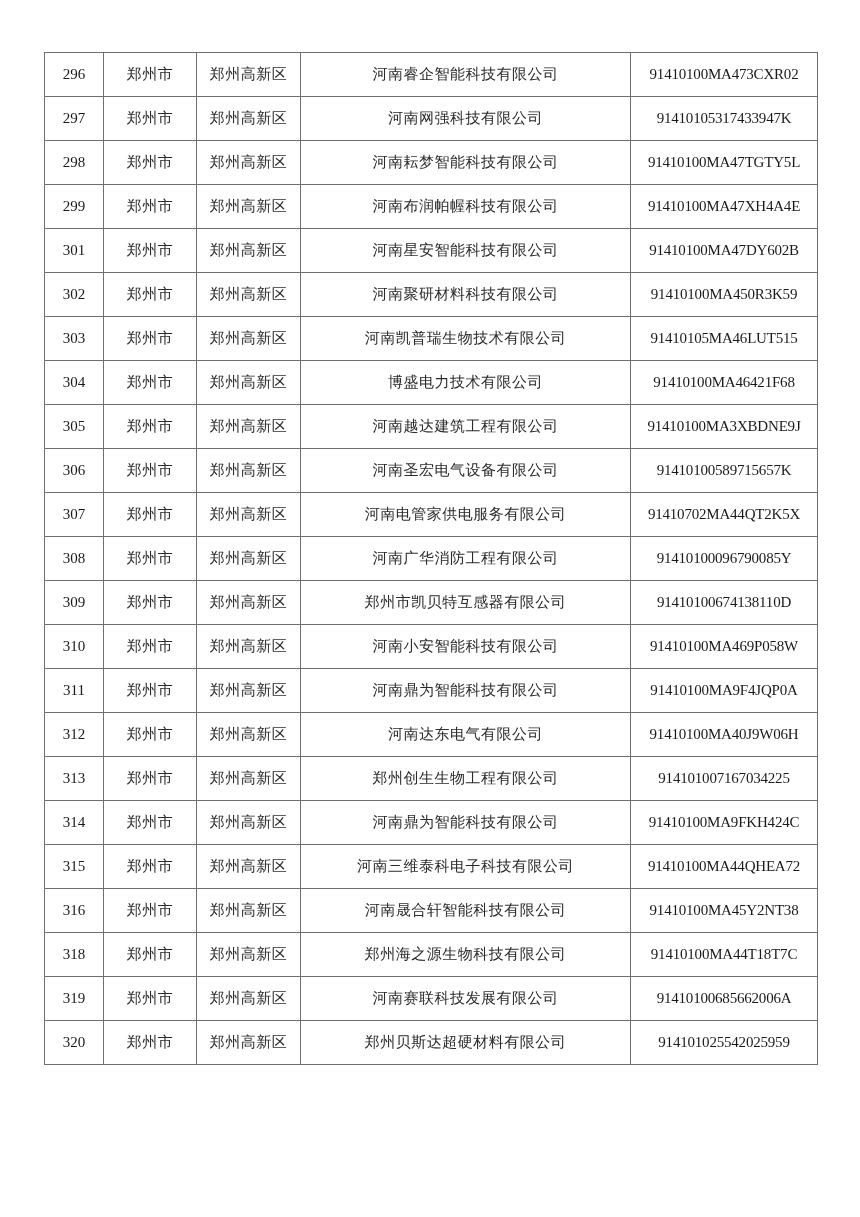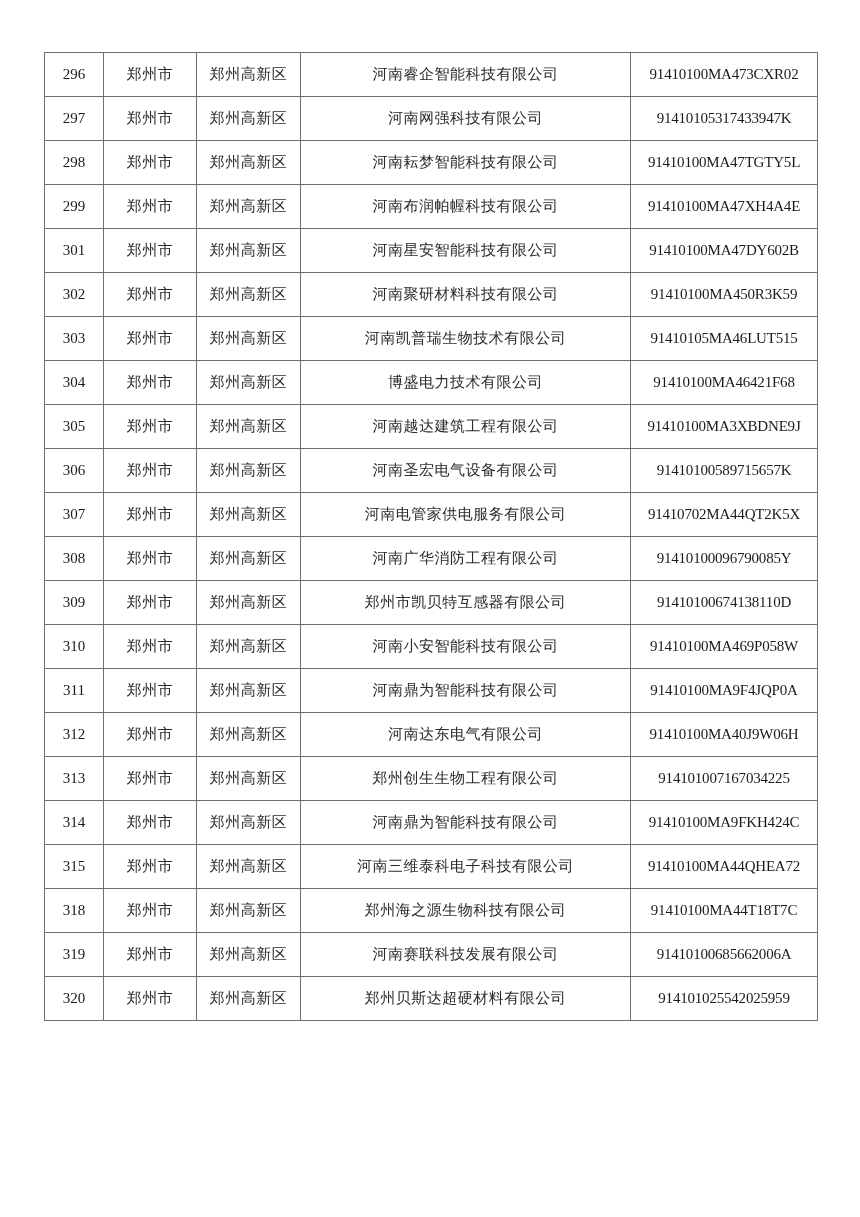--- a/index.html
+++ b/index.html
@@ -216,20 +216,27 @@
   </tr>
 
   <tr>
     <td class="c-no">315</td>
     <td class="c-city">郑州市</td>
     <td class="c-dist">郑州高新区</td>
     <td class="c-name">河南三维泰科电子科技有限公司</td>
     <td class="c-code">91410100MA44QHEA72</td>
   </tr>
 
+  <tr>
+    <td class="c-no">316</td>
+    <td class="c-city">郑州市</td>
+    <td class="c-dist">郑州高新区</td>
+    <td class="c-name">河南晟合轩智能科技有限公司</td>
+    <td class="c-code">91410100MA45Y2NT38</td>
+  </tr>
 
 
   <tr>
     <td class="c-no">318</td>
     <td class="c-city">郑州市</td>
     <td class="c-dist">郑州高新区</td>
     <td class="c-name">郑州海之源生物科技有限公司</td>
     <td class="c-code">91410100MA44T18T7C</td>
   </tr>
 

